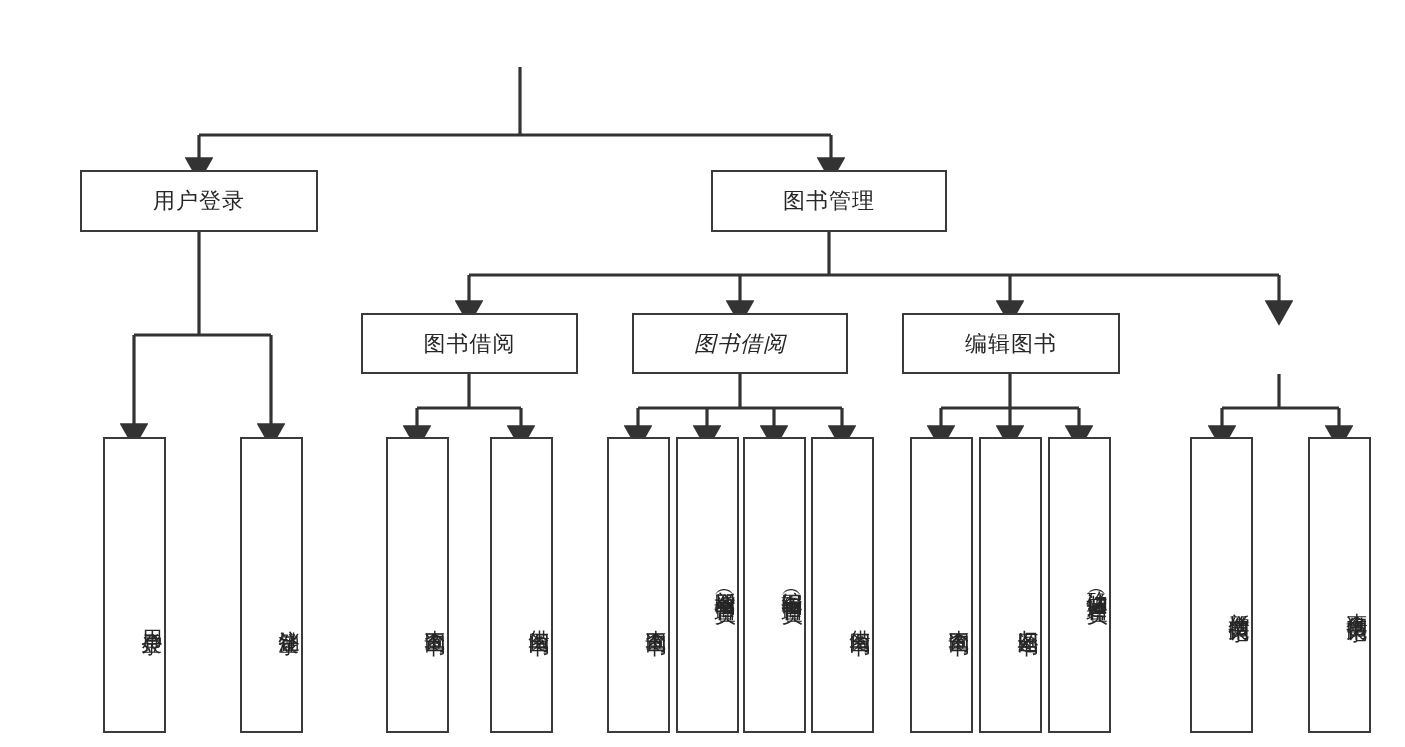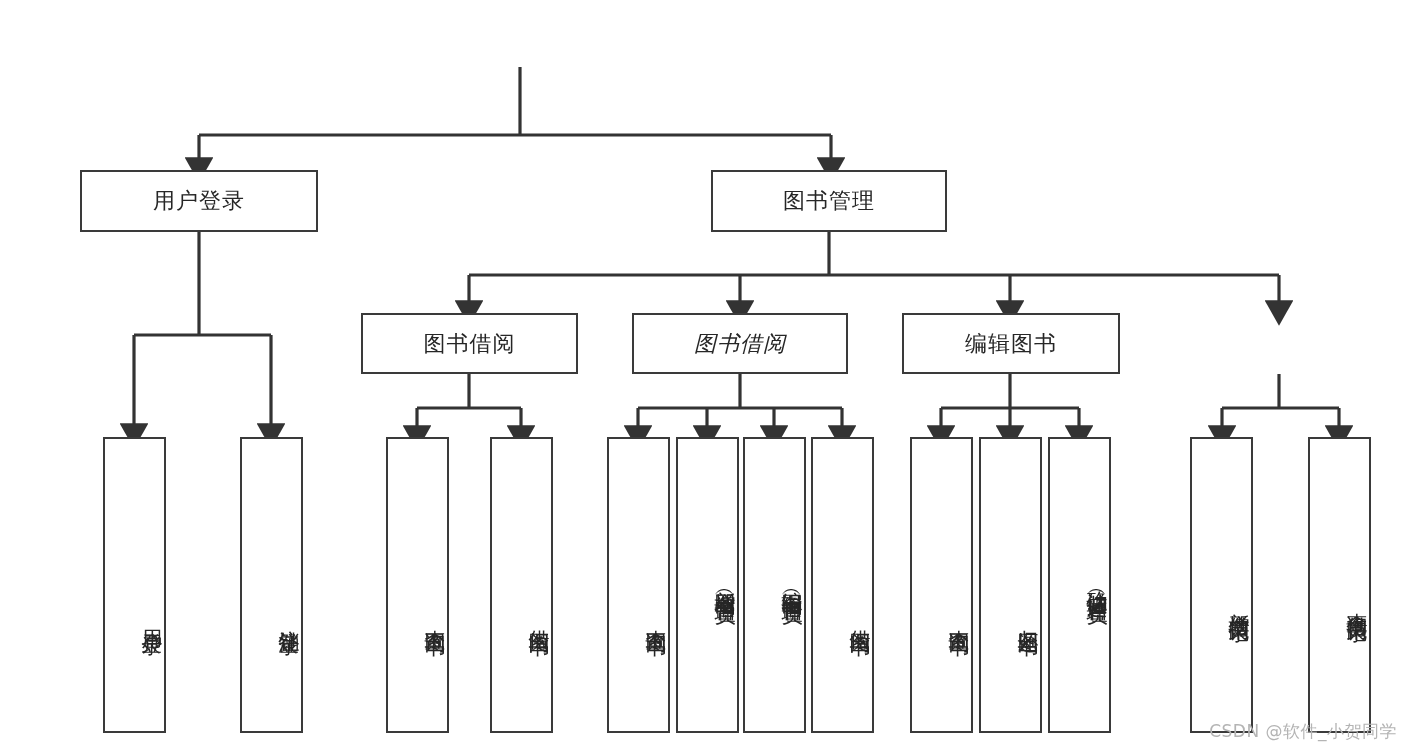--- a/index.html
+++ b/index.html
@@ -190,15 +190,14 @@
   </div>
 
   <div class="node vert" style="left:1190px; top:437px; width:63px; height:296px; padding-top:40px;">
     <span class="vtext">新增借阅记录</span>
   </div>
 
   <div class="node vert" style="left:1308px; top:437px; width:63px; height:296px; padding-top:40px;">
     <span class="vtext">查询借阅记录</span>
   </div>
 
-  <div class="watermark">CSDN @软件_小贺同学</div>
 
 </div>
 
 </body></html>

